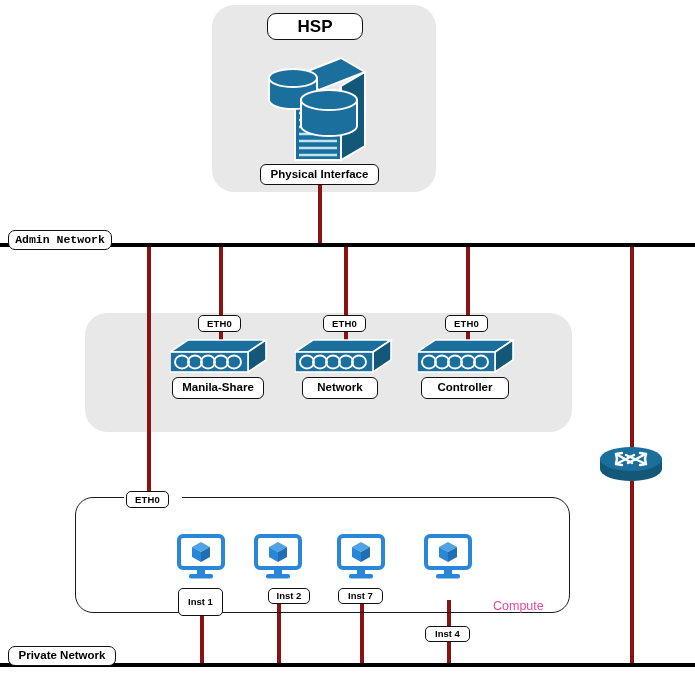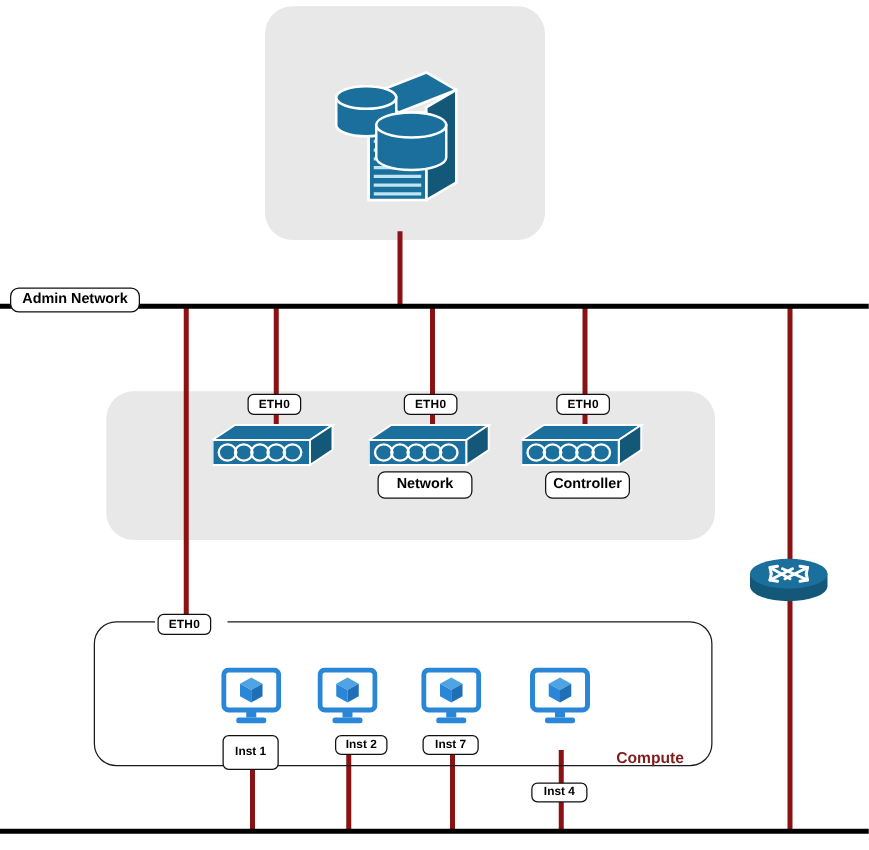--- a/index.html
+++ b/index.html
@@ -25,21 +25,21 @@
     white-space:nowrap;line-height:1;
   }
   .nodelabel.big{font-size:17px;border-radius:9px;border-width:1.4px;}
   .nodelabel.mid{font-size:11.5px;}
   .nodelabel.eth{font-size:9.5px;border-radius:5px;letter-spacing:.2px;text-align:center;}
   .nodelabel.inst{font-size:9.5px;border-radius:5px;}
   .nodelabel.net{font-size:11.5px;border-radius:7px;}
 
   
   .plaintext{
-    position:absolute;font-weight:bold;font-size:12.5px;color:#7f1d1d;
+    position:absolute;font-weight:normal;font-size:12.5px;color:#ec4899;
     white-space:nowrap;
   }
 
   
   #compute-box{
     position:absolute;left:75px;top:497px;width:495px;height:116px;
     border:1.1px solid #1a1a1a;border-radius:18px;background:transparent;
     box-sizing:border-box;
   }
   
@@ -105,38 +105,41 @@
       <path d="M14,28 h48 v22 a24,9 0 0 1 -48,0 z" fill="#1b6f9c" stroke="#ffffff" stroke-width="2"></path>
       <ellipse cx="38" cy="28" rx="24" ry="9" fill="#1b6f9c" stroke="#ffffff" stroke-width="2"></ellipse>
     </g>
 
     <g>
       <path d="M46,50 h56 v26 a28,10 0 0 1 -56,0 z" fill="#1b6f9c" stroke="#ffffff" stroke-width="2"></path>
       <ellipse cx="74" cy="50" rx="28" ry="10" fill="#1b6f9c" stroke="#ffffff" stroke-width="2"></ellipse>
     </g>
   </svg>
 
-
+  <div class="nodelabel big" style="left:267px;top:13px;width:96px;height:27px;">HSP</div>
+
+  <div class="nodelabel mid" style="left:260px;top:164px;width:119px;height:21px;">Physical Interface</div>
 
   <div class="busline" style="top:243px;"></div>
-  <div class="nodelabel net" style="left:8px;top:230px;width:104px;height:20px;">Admin Network</div>
+  <div class="nodelabel net" style="left:8px;top:230px;width:104px;height:20px;font-family:Liberation Mono, monospace;">Admin Network</div>
 
   <div class="nodelabel eth" style="left:198px;top:315px;width:43px;height:17px;">ETH0</div>
   <svg class="icon" style="left:170px;top:338px;" width="100" height="37" viewBox="0 0 100 37">
     <polygon points="0,14 18,2 96,2 78,14" fill="#1b6f9c" stroke="#ffffff" stroke-width="1.6"></polygon>
     <polygon points="96,2 96,22 78,34 78,14" fill="#145879" stroke="#ffffff" stroke-width="1.6"></polygon>
     <rect x="0" y="14" width="78" height="20" fill="#1b6f9c" stroke="#ffffff" stroke-width="1.6"></rect>
     <g fill="none" stroke="#ffffff" stroke-width="1.9">
       <ellipse cx="12" cy="24" rx="7" ry="6.5"></ellipse>
       <ellipse cx="25" cy="24" rx="7" ry="6.5"></ellipse>
       <ellipse cx="38" cy="24" rx="7" ry="6.5"></ellipse>
       <ellipse cx="51" cy="24" rx="7" ry="6.5"></ellipse>
       <ellipse cx="64" cy="24" rx="7" ry="6.5"></ellipse>
     </g>
   </svg>
+  <div class="nodelabel mid" style="left:172px;top:377px;width:92px;height:22px;">Manila-Share</div>
 
   <div class="nodelabel eth" style="left:323px;top:315px;width:43px;height:17px;">ETH0</div>
   <svg class="icon" style="left:295px;top:338px;" width="100" height="37" viewBox="0 0 100 37">
     <polygon points="0,14 18,2 96,2 78,14" fill="#1b6f9c" stroke="#ffffff" stroke-width="1.6"></polygon>
     <polygon points="96,2 96,22 78,34 78,14" fill="#145879" stroke="#ffffff" stroke-width="1.6"></polygon>
     <rect x="0" y="14" width="78" height="20" fill="#1b6f9c" stroke="#ffffff" stroke-width="1.6"></rect>
     <g fill="none" stroke="#ffffff" stroke-width="1.9">
       <ellipse cx="12" cy="24" rx="7" ry="6.5"></ellipse>
       <ellipse cx="25" cy="24" rx="7" ry="6.5"></ellipse>
       <ellipse cx="38" cy="24" rx="7" ry="6.5"></ellipse>
@@ -152,21 +155,21 @@
     <polygon points="96,2 96,22 78,34 78,14" fill="#145879" stroke="#ffffff" stroke-width="1.6"></polygon>
     <rect x="0" y="14" width="78" height="20" fill="#1b6f9c" stroke="#ffffff" stroke-width="1.6"></rect>
     <g fill="none" stroke="#ffffff" stroke-width="1.9">
       <ellipse cx="12" cy="24" rx="7" ry="6.5"></ellipse>
       <ellipse cx="25" cy="24" rx="7" ry="6.5"></ellipse>
       <ellipse cx="38" cy="24" rx="7" ry="6.5"></ellipse>
       <ellipse cx="51" cy="24" rx="7" ry="6.5"></ellipse>
       <ellipse cx="64" cy="24" rx="7" ry="6.5"></ellipse>
     </g>
   </svg>
-  <div class="nodelabel mid" style="left:436px;top:377px;width:68px;height:22px;">Controller</div>
+  <div class="nodelabel mid" style="left:421px;top:377px;width:88px;height:22px;">Controller</div>
 
   <svg class="icon" style="left:598px;top:443px;" width="66" height="42" viewBox="0 0 66 42">
     <path d="M2,16 h62 v10 a31,12 0 0 1 -62,0 z" fill="#145879"></path>
     <ellipse cx="33" cy="16" rx="31" ry="12" fill="#1b6f9c"></ellipse>
     <g fill="none" stroke="#ffffff" stroke-width="2.4" stroke-linecap="round" stroke-linejoin="round">
 
       <path d="M34,20 L18,11"></path>
       <path d="M18,11 L24,10 M18,11 L19,16"></path>
 
       <path d="M30,20 L48,11"></path>
@@ -227,14 +230,15 @@
     <rect x="12" y="40" width="24" height="4.5" rx="2" fill="#2a87d8"></rect>
     <g>
       <polygon points="24,8 33,13 24,18 15,13" fill="#4fa3e3"></polygon>
       <polygon points="15,13 24,18 24,28 15,23" fill="#2a87d8"></polygon>
       <polygon points="33,13 33,23 24,28 24,18" fill="#1e6fb5"></polygon>
     </g>
   </svg>
   <div class="nodelabel inst" style="left:425px;top:588px;width:45px;height:16px;margin-top:38px;">Inst 4</div>
 
   <div class="busline" style="top:663px;"></div>
+  <div class="nodelabel net" style="left:8px;top:646px;width:108px;height:20px;">Private Network</div>
 
 </div>
 
 </body></html>

